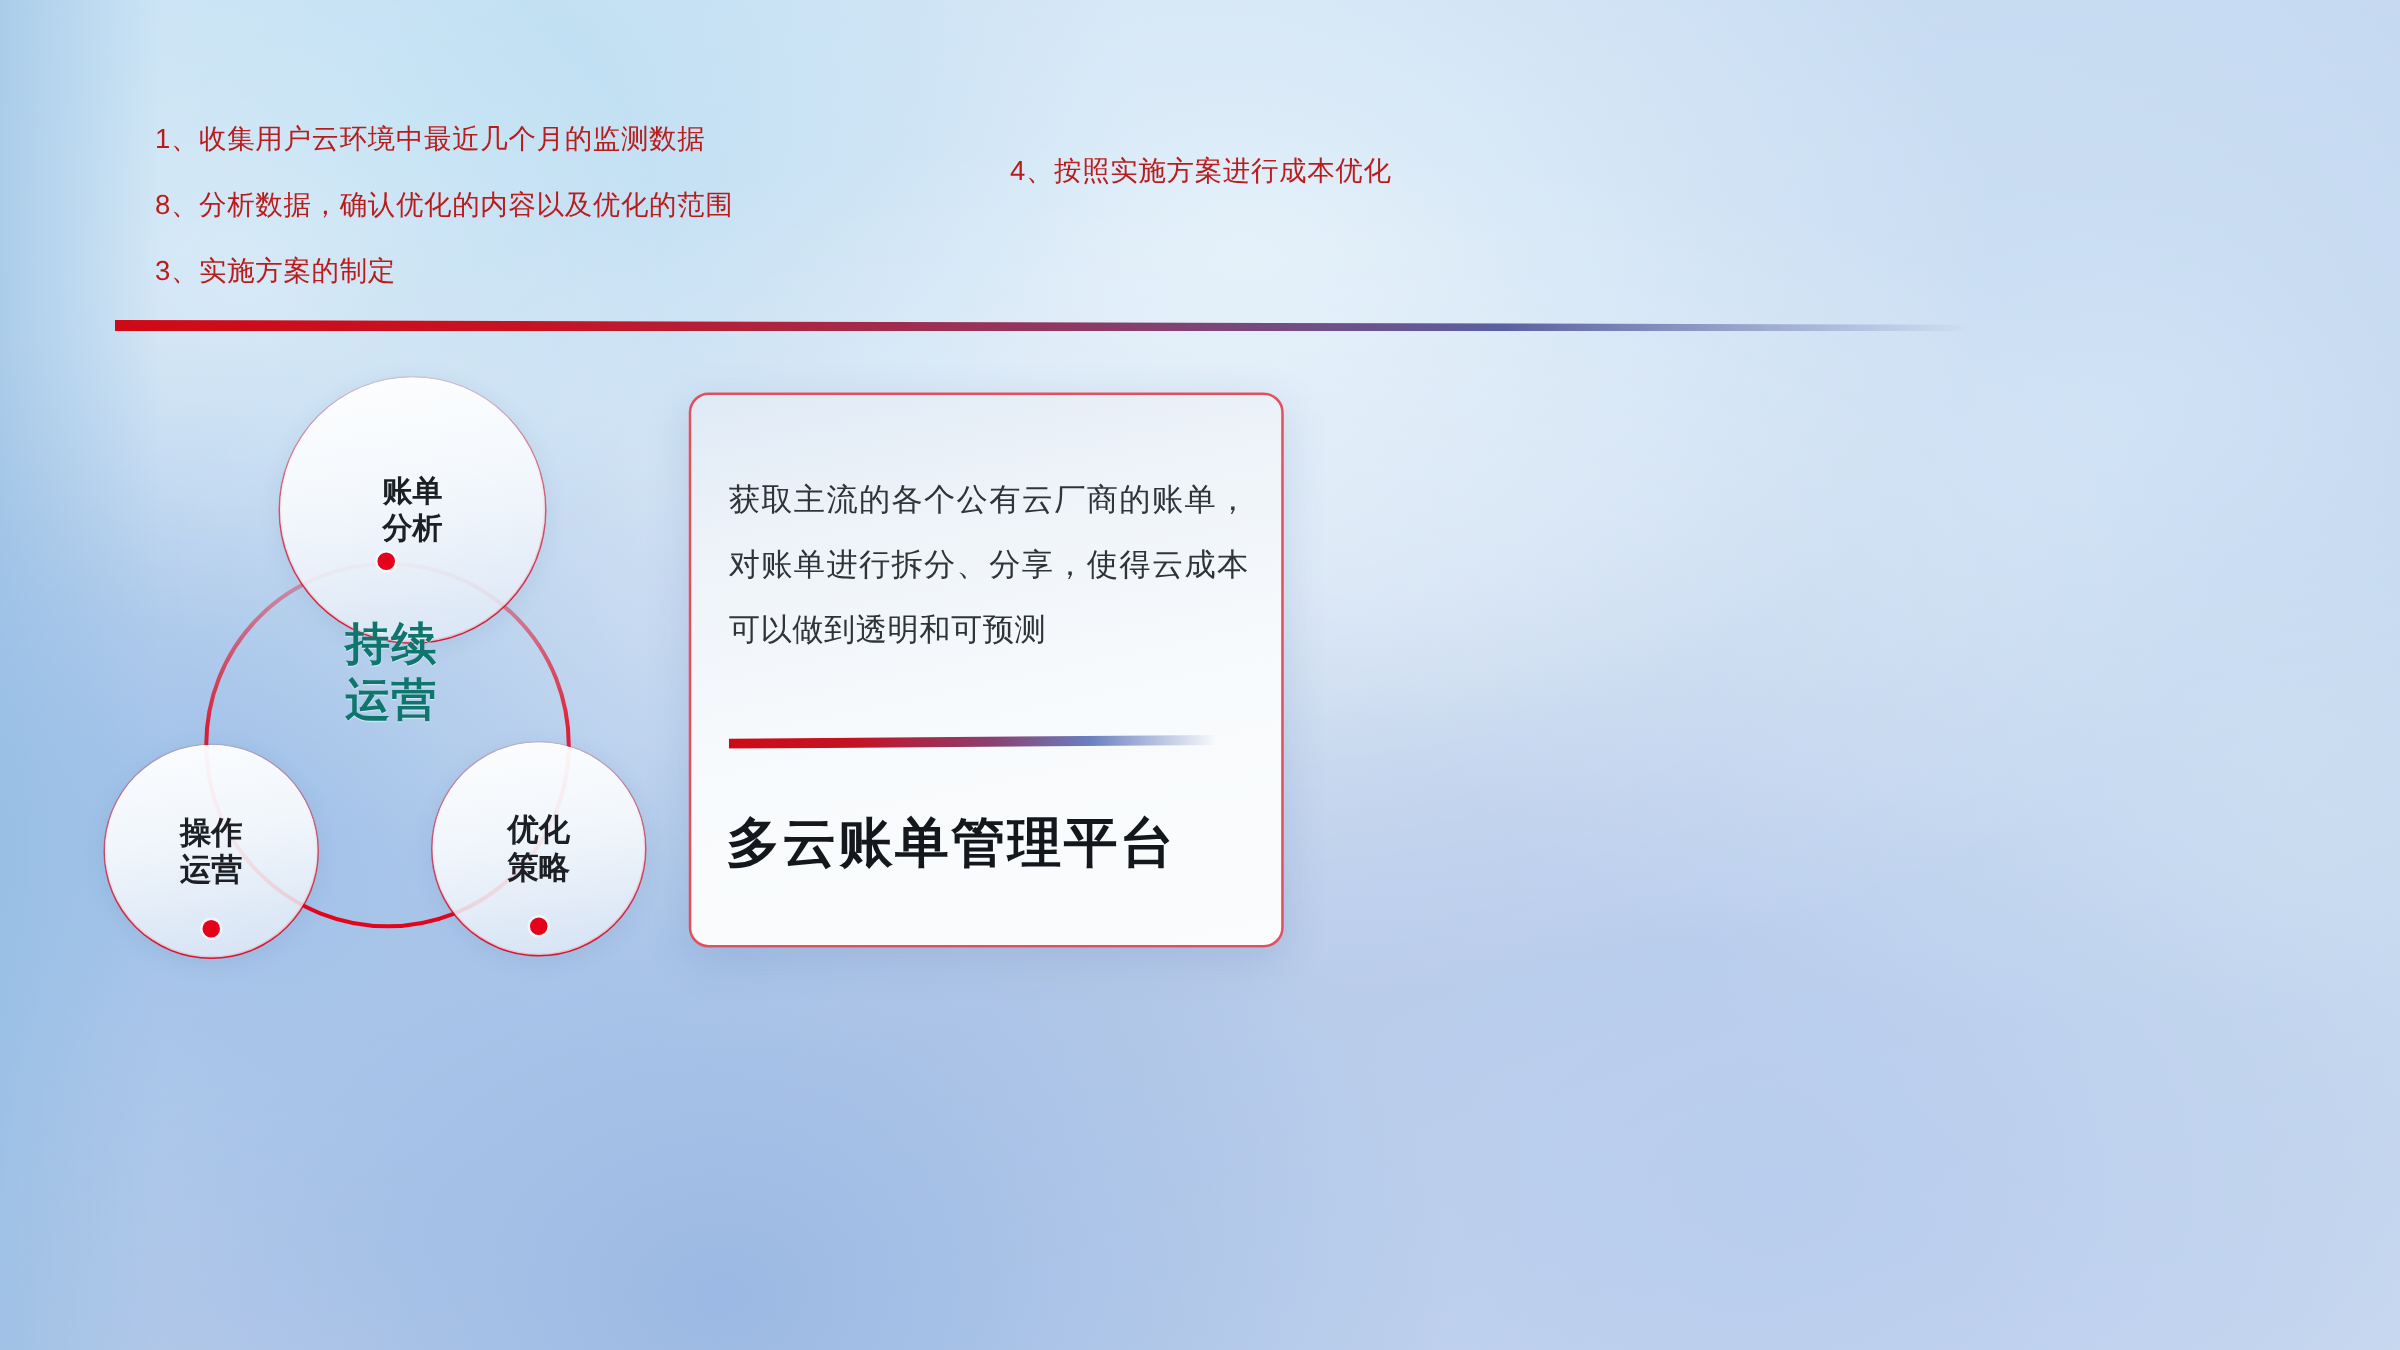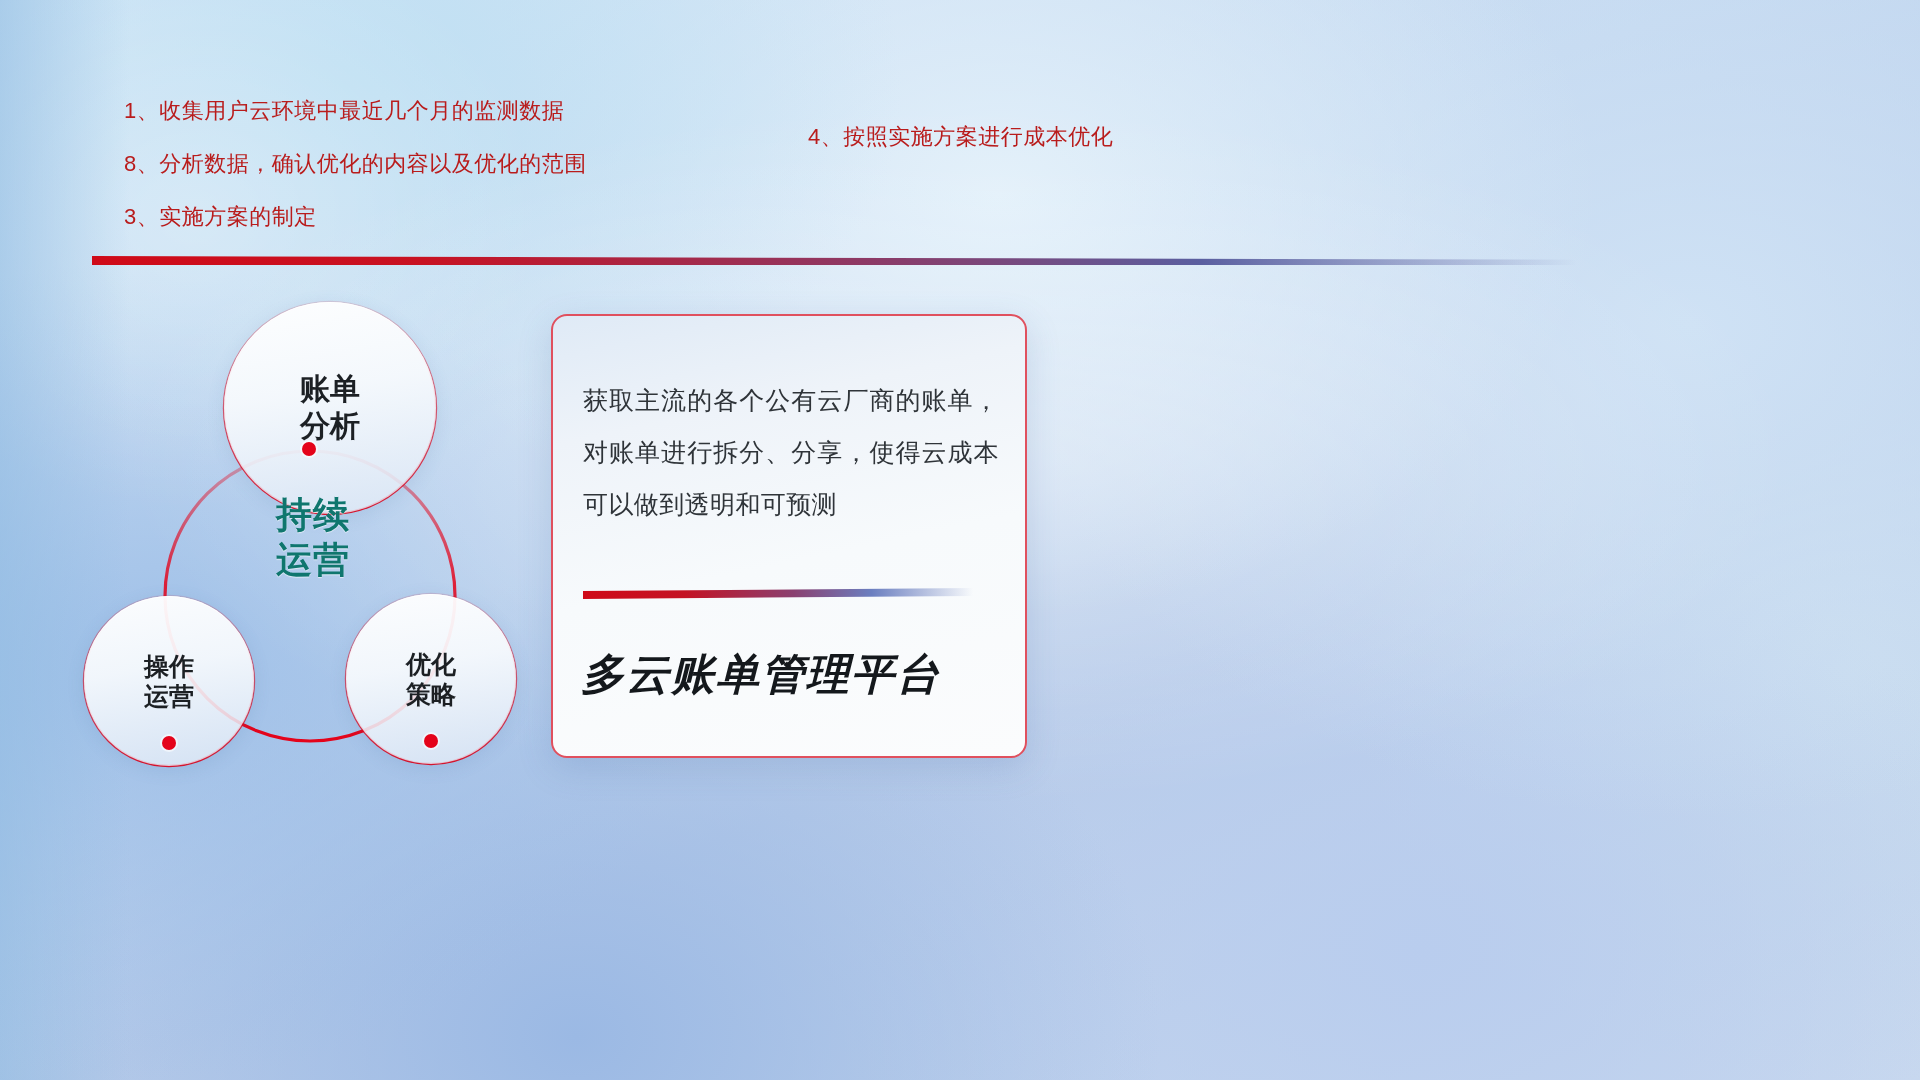--- a/index.html
+++ b/index.html
@@ -44,21 +44,21 @@
     background:linear-gradient(90deg,#cf0a18 0%,#c81222 22%,#8c3a66 52%,#5a5fa0 74%,rgba(120,150,210,0) 99%);
     clip-path:polygon(0 0,100% 42%,100% 100%,0 100%);}
 
   
   .venn{position:absolute;left:78px;top:296px;width:470px;height:480px;}
   .venn svg{position:absolute;left:0;top:0;}
   .bubble{position:absolute;border-radius:50%;
     background:linear-gradient(170deg,rgba(255,255,255,.96) 0%,rgba(247,250,253,.93) 42%,rgba(223,233,246,.80) 100%);
     box-shadow:0 4px 18px rgba(70,110,160,.14), inset 0 1px 0 rgba(255,255,255,.9);
     display:flex;align-items:center;justify-content:center;text-align:center;}
-  .bubble span{color:#1c2024;font-size:30px;font-weight:700;line-height:1.22;}
+  .bubble span{color:#1c2024;font-size:24px;font-weight:700;line-height:1.22;}
   .b-top{left:146px;top:6px;width:212px;height:212px;}
   .b-bl{left:6px;top:300px;width:170px;height:170px;}
   .b-br{left:268px;top:298px;width:170px;height:170px;}
   .b-bl span,.b-br span{font-size:25px;}
   .center-label{position:absolute;left:0;top:196px;width:470px;text-align:center;
     color:#0f766e;font-size:36px;font-weight:800;line-height:1.25;letter-spacing:1px;
     text-shadow:0 1px 1px rgba(255,255,255,.6);}
   .dot{position:absolute;width:14px;height:14px;border-radius:50%;background:#e4031a;
     box-shadow:0 0 0 2px rgba(255,255,255,.55);}
   .d-top{left:224px;top:146px;}
@@ -74,21 +74,21 @@
   .card-1{left:551px;}
   .card-2{left:1043px;}
   .card-body{position:absolute;left:30px;right:26px;top:58px;
     color:#2f3439;font-size:25px;line-height:2.08;letter-spacing:.4px;
     text-align:justify;text-justify:inter-ideograph;}
   .card-div{position:absolute;left:30px;top:272px;width:390px;height:11px;}
   .card-div i{display:block;width:100%;height:100%;
     background:linear-gradient(90deg,#cf0a18 0%,#c41324 26%,#8a4070 54%,#6b7fc0 74%,rgba(150,180,225,0) 100%);
     clip-path:polygon(0 28%,100% 0,100% 72%,0 100%);}
   .card-title{position:absolute;left:28px;right:22px;top:330px;
-    color:#14181c;font-size:43px;font-weight:800;letter-spacing:2px;font-style:italic;}
+    color:#14181c;font-size:43px;font-weight:800;letter-spacing:2px;}
   .card-2 .card-title{text-align:center;}
 </style>
 </head>
 <body>
 
 <div class="stage">
 
   <div class="bg-base"></div>
   <div class="bg-veil"></div>
   <div class="bg-left-fade"></div>

